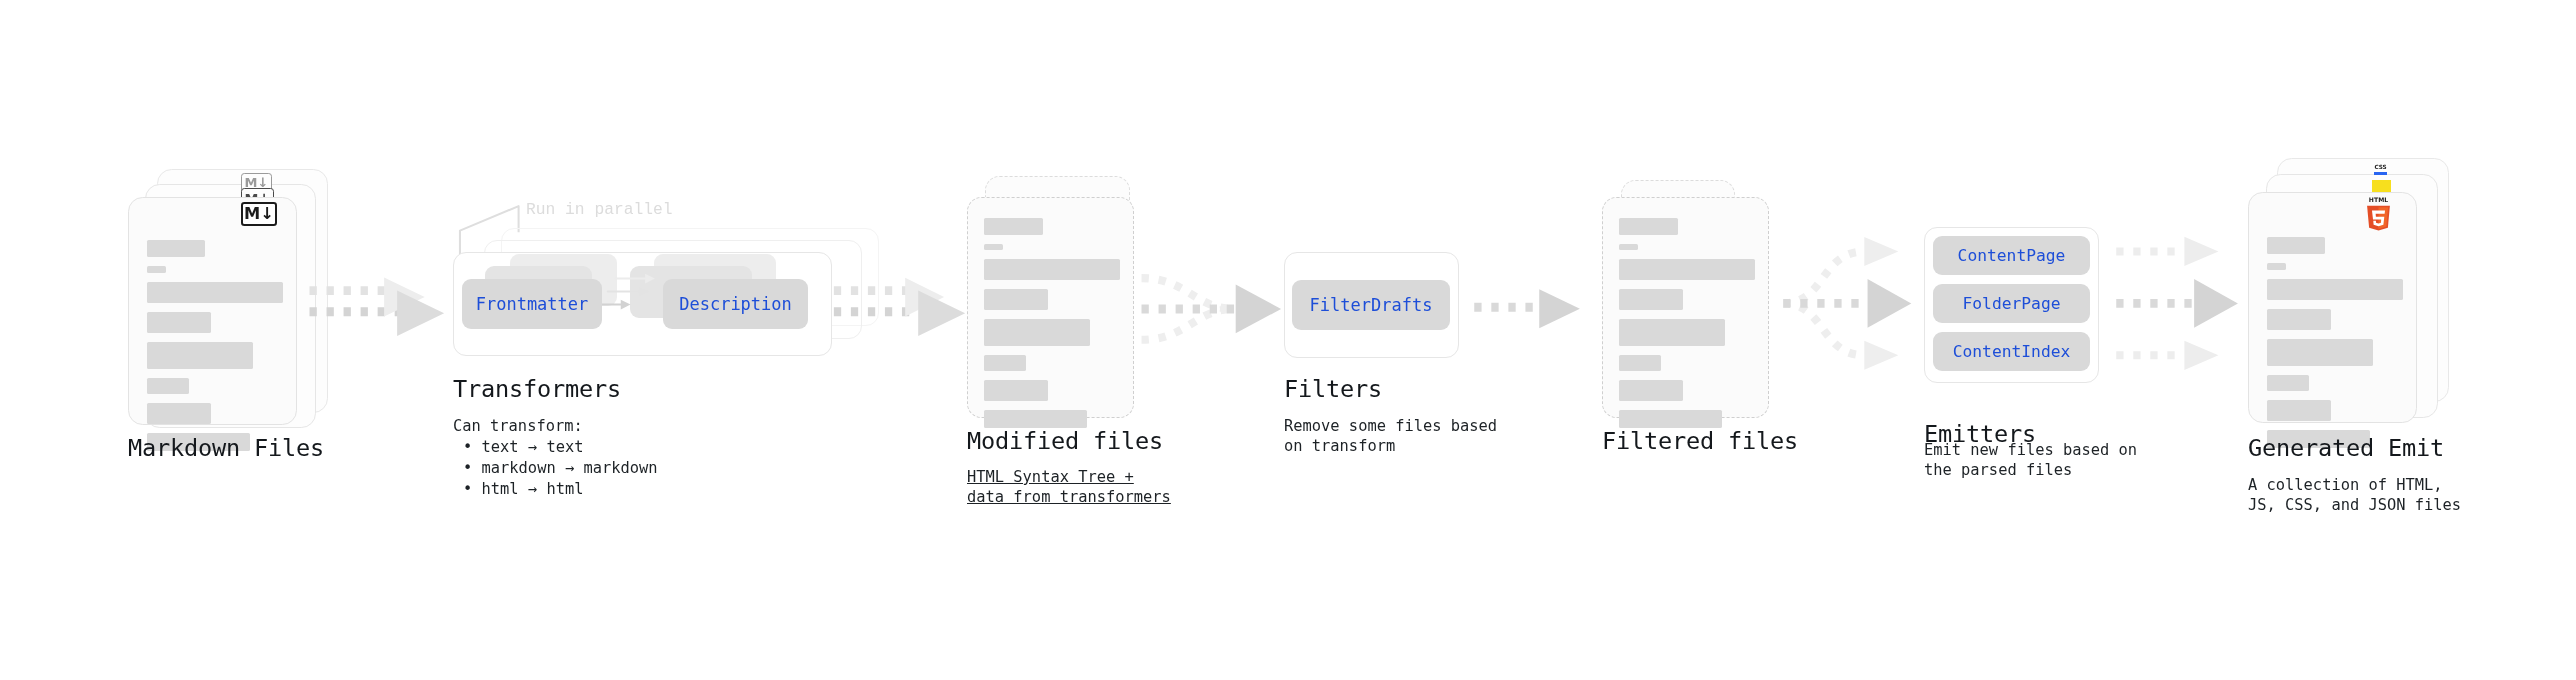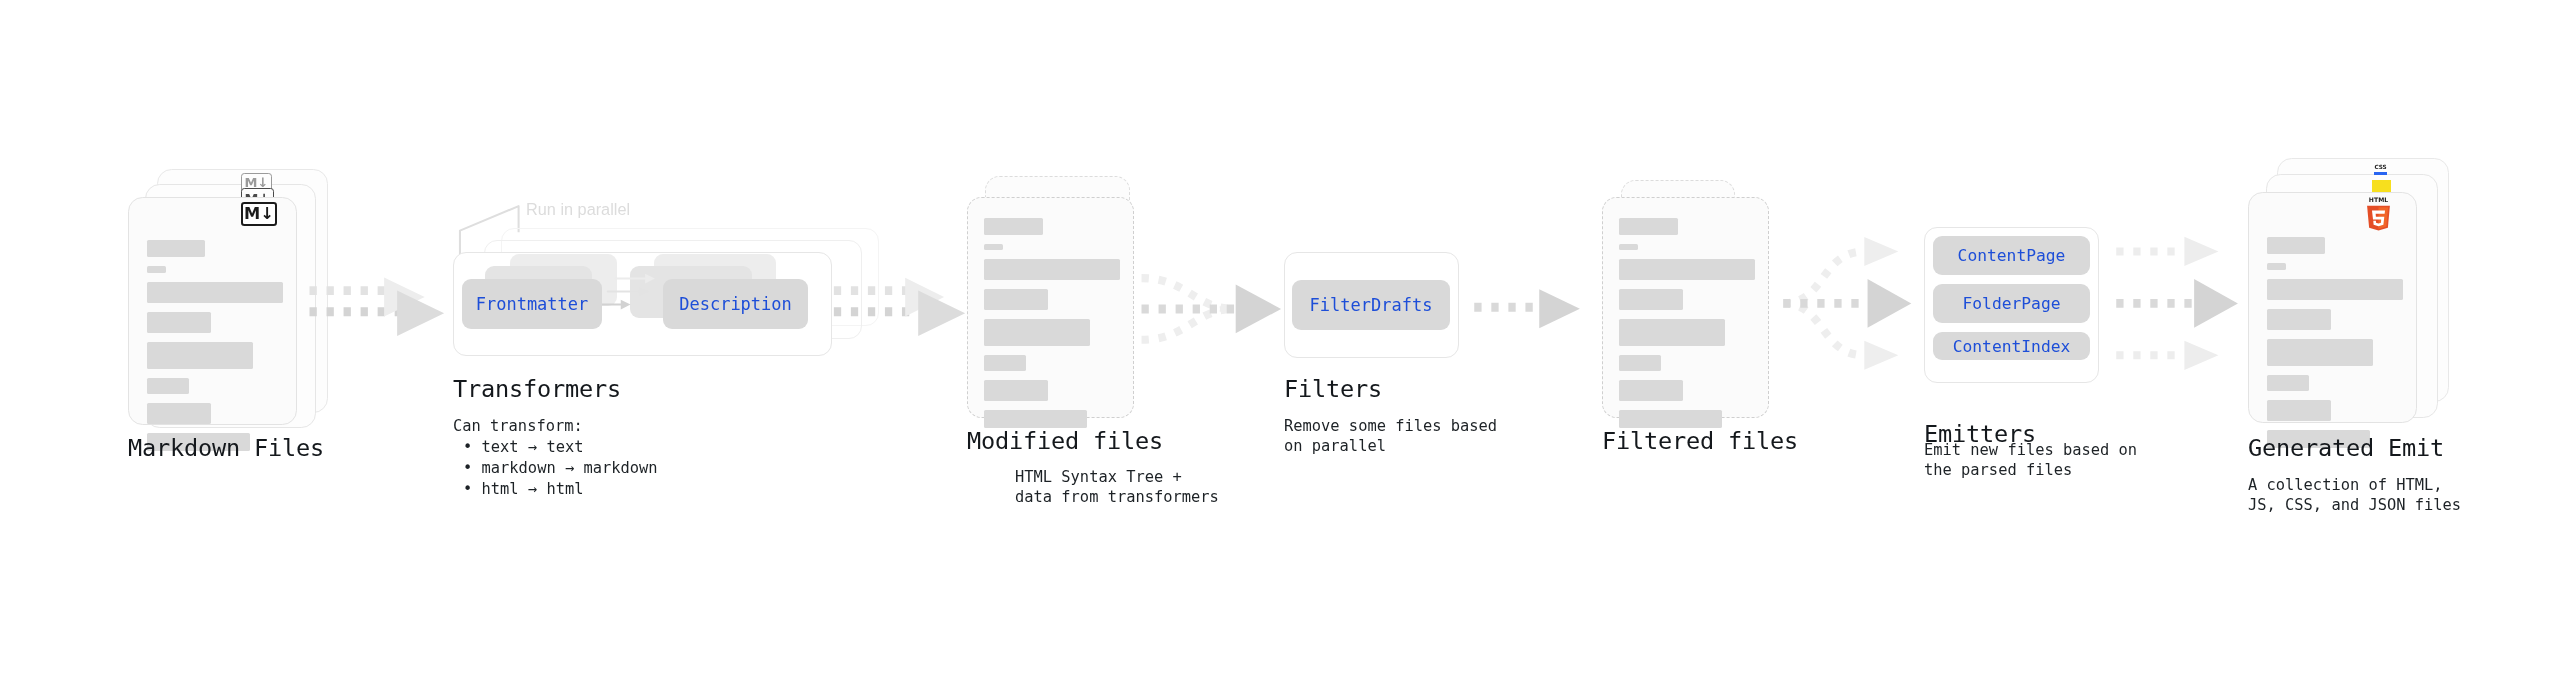--- a/index.html
+++ b/index.html
@@ -170,21 +170,21 @@
     </g>
     <polygon points="102,2 152,26 102,50" fill="#ededed"></polygon>
     <polygon points="118,18 176,46 118,74" fill="#dcdcdc"></polygon>
   </svg>
 
   <div class="abs" style="left:0;top:0;">
 
     <svg class="abs" style="left:455px;top:198px;" width="163" height="57" viewBox="0 0 200 70">
       <path d="M6,72 L6,40 L78,10 L78,42" stroke="#dedede" stroke-width="2.5" fill="none" stroke-linejoin="round"></path>
     </svg>
-    <div class="abs" style="left:526px;top:200px;font-size:16.3px;color:#dcdcdc;white-space:nowrap;font-family:Liberation Sans, sans-serif;">Run in parallel</div>
+    <div class="abs" style="left:526px;top:200px;font-size:16.3px;color:#dcdcdc;white-space:nowrap;font-family:Liberation Mono, monospace;">Run in parallel</div>
 
     <div class="group-box faded-2" style="left:501px;top:228px;width:378px;height:98px;"></div>
     <div class="group-box faded-1" style="left:484px;top:240px;width:378px;height:99px;"></div>
 
     <div class="group-box" style="left:453px;top:252px;width:379px;height:104px;border-color:#e6e6e6;"></div>
 
     <div class="pill ghost-b" style="left:510px;top:254px;width:107px;height:52px;"></div>
     <div class="pill ghost-b" style="left:654px;top:254px;width:122px;height:52px;"></div>
 
     <div class="pill ghost-a" style="left:485px;top:266px;width:107px;height:52px;"></div>
@@ -232,40 +232,40 @@
         <div class="doc-line" style="width:100%;height:21px;"></div>
         <div class="doc-line" style="width:47%;height:21px;"></div>
         <div class="doc-line" style="width:78%;height:27px;"></div>
         <div class="doc-line" style="width:31%;height:16.3px;"></div>
         <div class="doc-line" style="width:47%;height:21px;"></div>
         <div class="doc-line" style="width:76%;height:18px;"></div>
       </div>
     </div>
 
     <div class="stage-title" style="left:967px;top:427px;">Modified files</div>
-    <div class="stage-desc" style="left:1015px;top:467px;">HTML Syntax Tree +
+    <div class="stage-desc" style="left:967px;top:467px;text-decoration:underline;">HTML Syntax Tree +
 data from transformers</div>
   </div>
 
   <svg class="abs" style="left:1138px;top:244px;" width="171" height="138" viewBox="0 0 210 170">
     <g fill="none" stroke-linecap="butt">
       <path d="M4,42 C60,42 70,80 118,80" stroke="#eeeeee" stroke-width="10" stroke-dasharray="9 12"></path>
       <path d="M4,118 C60,118 70,80 118,80" stroke="#eeeeee" stroke-width="10" stroke-dasharray="9 12"></path>
       <path d="M4,80 L122,80" stroke="#d9d9d9" stroke-width="11" stroke-dasharray="9 12"></path>
     </g>
     <polygon points="120,50 176,80 120,110" fill="#d4d4d4"></polygon>
   </svg>
 
   <div class="abs" style="left:0;top:0;">
     <div class="group-box" style="left:1284px;top:252px;width:175px;height:106px;border-color:#e6e6e6;"></div>
     <div class="pill" style="left:1292px;top:280px;width:158px;height:50px;">FilterDrafts</div>
 
     <div class="stage-title" style="left:1284px;top:375px;">Filters</div>
     <div class="stage-desc" style="left:1284px;top:416px;">Remove some files based
-on parallel</div>
+on transform</div>
   </div>
 
   <svg class="abs" style="left:1471px;top:286px;" width="130" height="57" viewBox="0 0 160 70">
     <g stroke="#d9d9d9" stroke-width="11" stroke-dasharray="9 12" stroke-linecap="butt" fill="none">
       <path d="M4,26 L90,26"></path>
     </g>
     <polygon points="84,4 134,28 84,52" fill="#d4d4d4"></polygon>
   </svg>
 
   <div class="abs" style="left:0;top:0;">
@@ -294,21 +294,21 @@
     </g>
     <polygon points="104,6 146,24 104,42" fill="#eeeeee"></polygon>
     <polygon points="104,134 146,152 104,170" fill="#eeeeee"></polygon>
     <polygon points="108,58 162,88 108,118" fill="#d4d4d4"></polygon>
   </svg>
 
   <div class="abs" style="left:0;top:0;">
     <div class="group-box" style="left:1924px;top:227px;width:175px;height:156px;border-color:#e6e6e6;"></div>
     <div class="pill" style="left:1933px;top:236px;width:157px;height:39px;font-size:16.3px;">ContentPage</div>
     <div class="pill" style="left:1933px;top:284px;width:157px;height:39px;font-size:16.3px;">FolderPage</div>
-    <div class="pill" style="left:1933px;top:332px;width:157px;height:28px;font-size:16.3px;">ContentIndex</div>
+    <div class="pill" style="left:1933px;top:332px;width:157px;height:39px;font-size:16.3px;">ContentIndex</div>
 
     <div class="stage-title" style="left:1924px;top:420px;">Emitters</div>
     <div class="stage-desc" style="left:1924px;top:440px;">Emit new files based on
 the parsed files</div>
   </div>
 
   <svg class="abs" style="left:2113px;top:232px;" width="146" height="146" viewBox="0 0 180 180">
     <g fill="none" stroke-linecap="butt">
       <path d="M4,24 L88,24" stroke="#ededed" stroke-width="10" stroke-dasharray="9 12"></path>
       <path d="M4,152 L88,152" stroke="#ededed" stroke-width="10" stroke-dasharray="9 12"></path>

